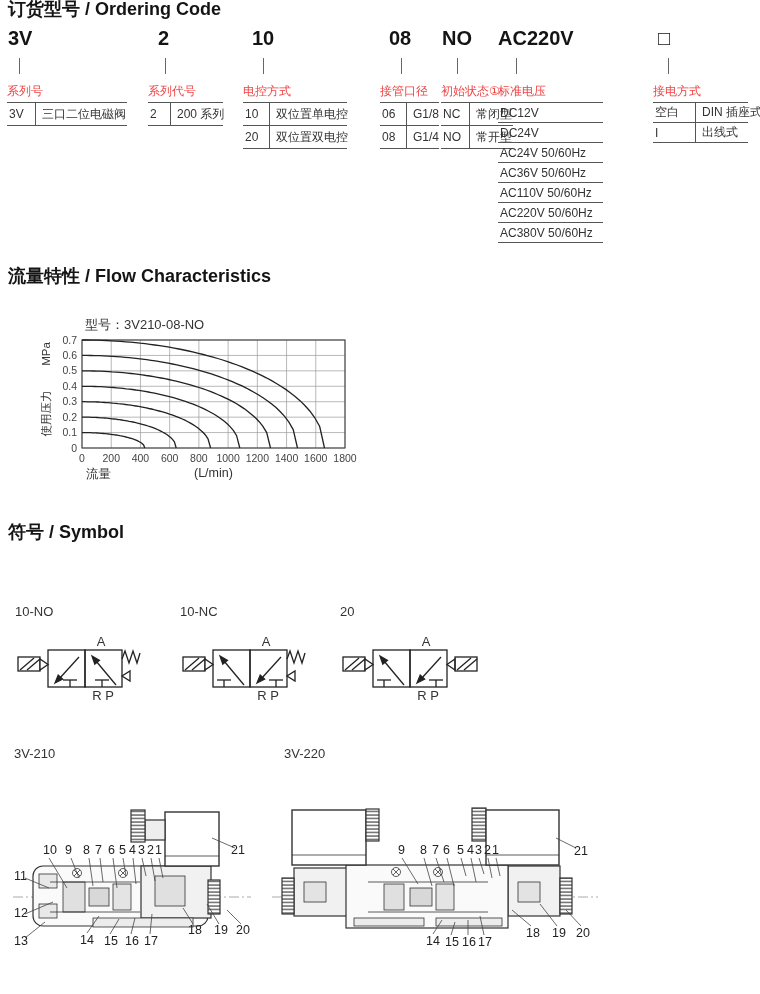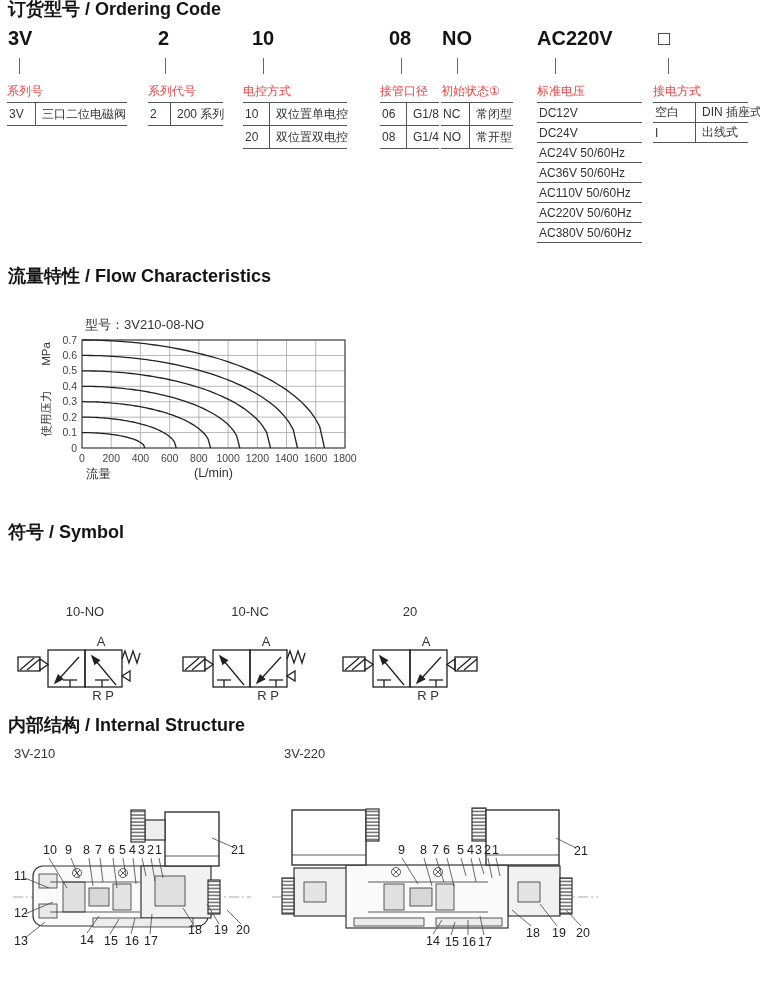--- a/index.html
+++ b/index.html
@@ -20,21 +20,21 @@
   .trow .cfull{display:flex;align-items:center;padding-left:2px;}
   .vrow{height:19px;}
   .note{position:absolute;left:8px;top:152px;font-size:12px;color:#333;white-space:nowrap;}
   
   .chart-title{position:absolute;left:85px;top:316px;font-size:13px;color:#333;white-space:nowrap;}
   .vlab{position:absolute;transform:rotate(-90deg);transform-origin:center;font-size:11.5px;
         color:#333;white-space:nowrap;text-align:center;}
   .xlab{position:absolute;font-size:12.5px;color:#333;white-space:nowrap;}
   
   .sym{position:absolute;top:604px;width:160px;height:100px;}
-  .sym .symlabel{width:140px;text-align:center;font-size:13px;color:#333;height:16px;}
+  .sym .symlabel{width:140px;text-align:left;font-size:13px;color:#333;height:16px;}
   .sym svg{position:absolute;left:0;top:20px;}
   
   .diag{position:absolute;top:786px;}
   .caption{position:absolute;top:746px;font-size:13px;color:#333;white-space:nowrap;}
   .part-num{position:absolute;font-size:12.5px;color:#222;white-space:nowrap;}
   svg text{font-family:"Liberation Sans","DejaVu Sans",sans-serif;}
 </style>
 </head>
 <body>
 
@@ -107,21 +107,21 @@
         <span class="c1">NC</span>
         <span class="c2">常闭型</span>
       </div>
       <div class="trow">
         <span class="c1">NO</span>
         <span class="c2">常开型</span>
       </div>
     </div>
   </div>
 
-  <div class="ord-col" style="left:537px">
+  <div class="ord-col" style="left:498px">
     <div class="code">AC220V</div>
     <div class="tick" style="margin-left:18px"></div>
     <div class="collabel">标准电压</div>
     <div class="ordtable" style="width:105px">
       <div class="trow vrow">
           <span class="cfull">DC12V</span>
         </div>
       <div class="trow vrow">
           <span class="cfull">DC24V</span>
         </div>
@@ -306,21 +306,20 @@
           <line x1="81" y1="55" x2="101" y2="33"></line>
           <line x1="89" y1="56" x2="103" y2="56"></line>
             <line x1="96" y1="56" x2="96" y2="63"></line>
         </g>
       </g>
       <text x="86" y="22" text-anchor="middle" font-size="13" fill="#333">A</text>
       <text x="88" y="76" text-anchor="middle" font-size="13" fill="#333">R P</text>
     </svg>
   </div>
 
-  <h1 class="sec" style="left:8px;top:713px">内部结构 / Internal Structure</h1>
   <div class="caption" style="left:14px">3V-210</div>
   <div class="caption" style="left:284px">3V-220</div>
 
   <div class="diag" id="diag210" style="left:5px;width:255px;height:208px">
     <svg id="svg210" width="255" height="208" viewBox="0 0 255 208">
       <defs>
         <pattern id="kn1" width="5" height="3.5" patternUnits="userSpaceOnUse">
           <rect width="5" height="3.5" fill="#fff"></rect>
           <line x1="0" y1="1" x2="5" y2="1" stroke="#444" stroke-width="1.2"></line>
         </pattern>

